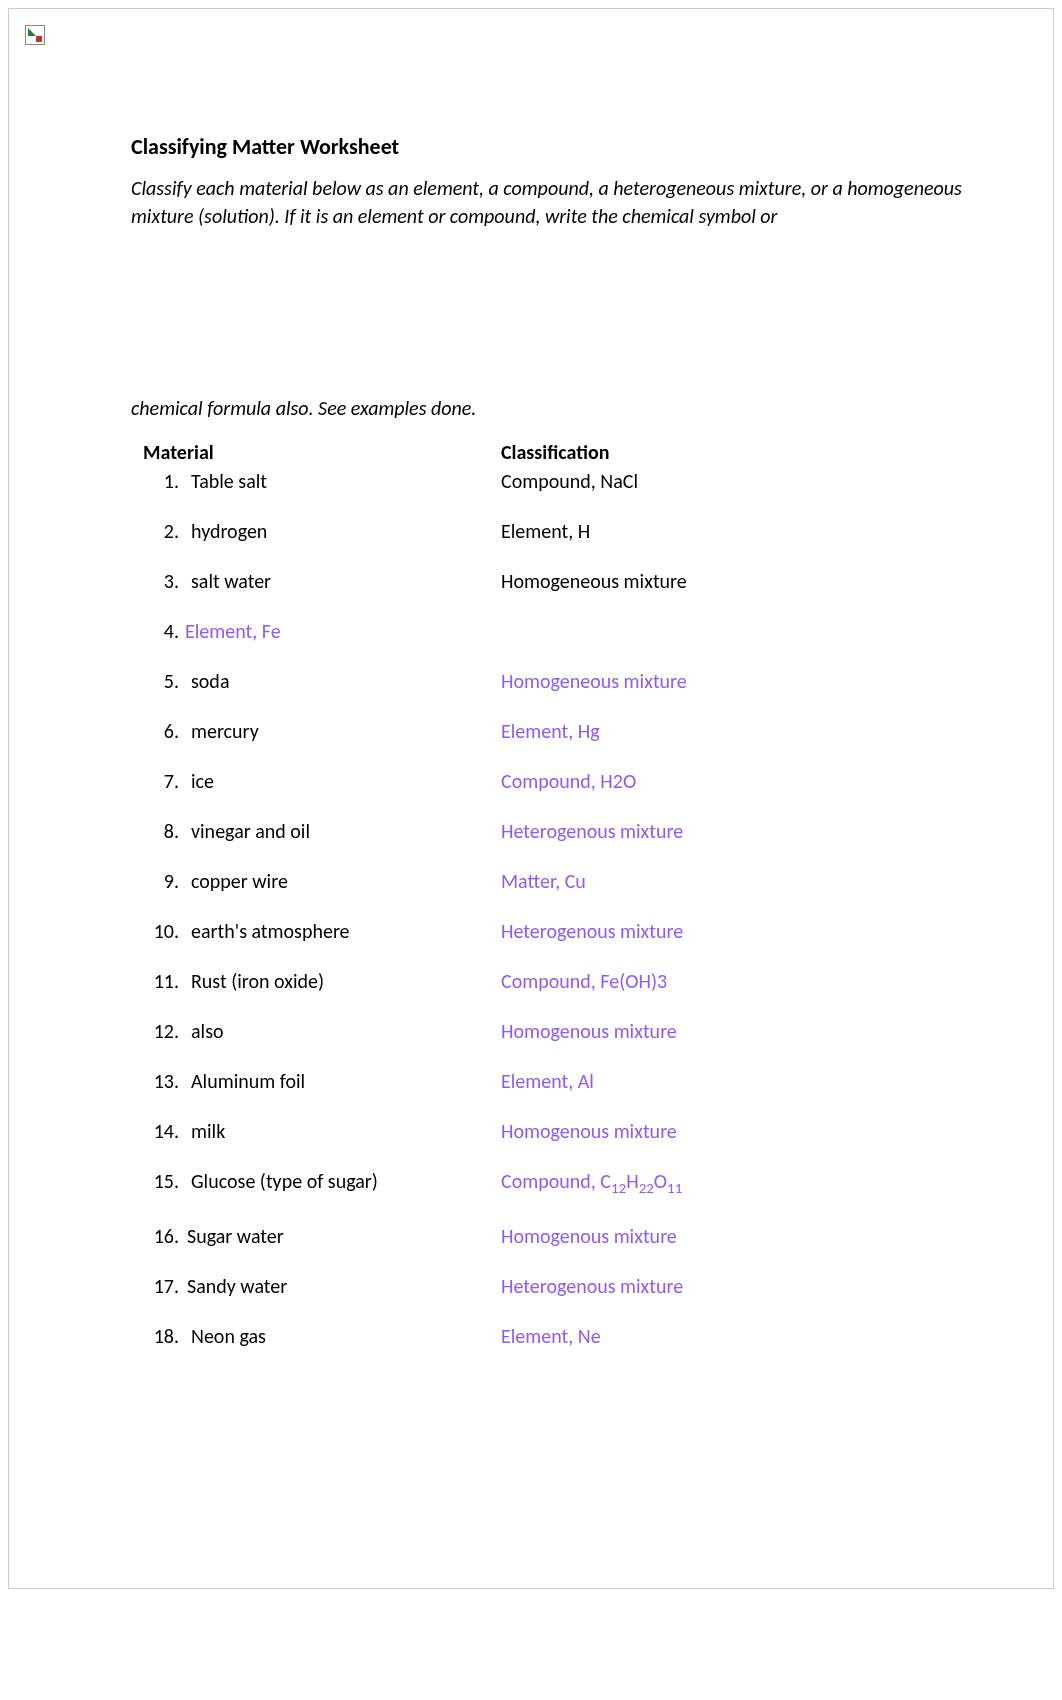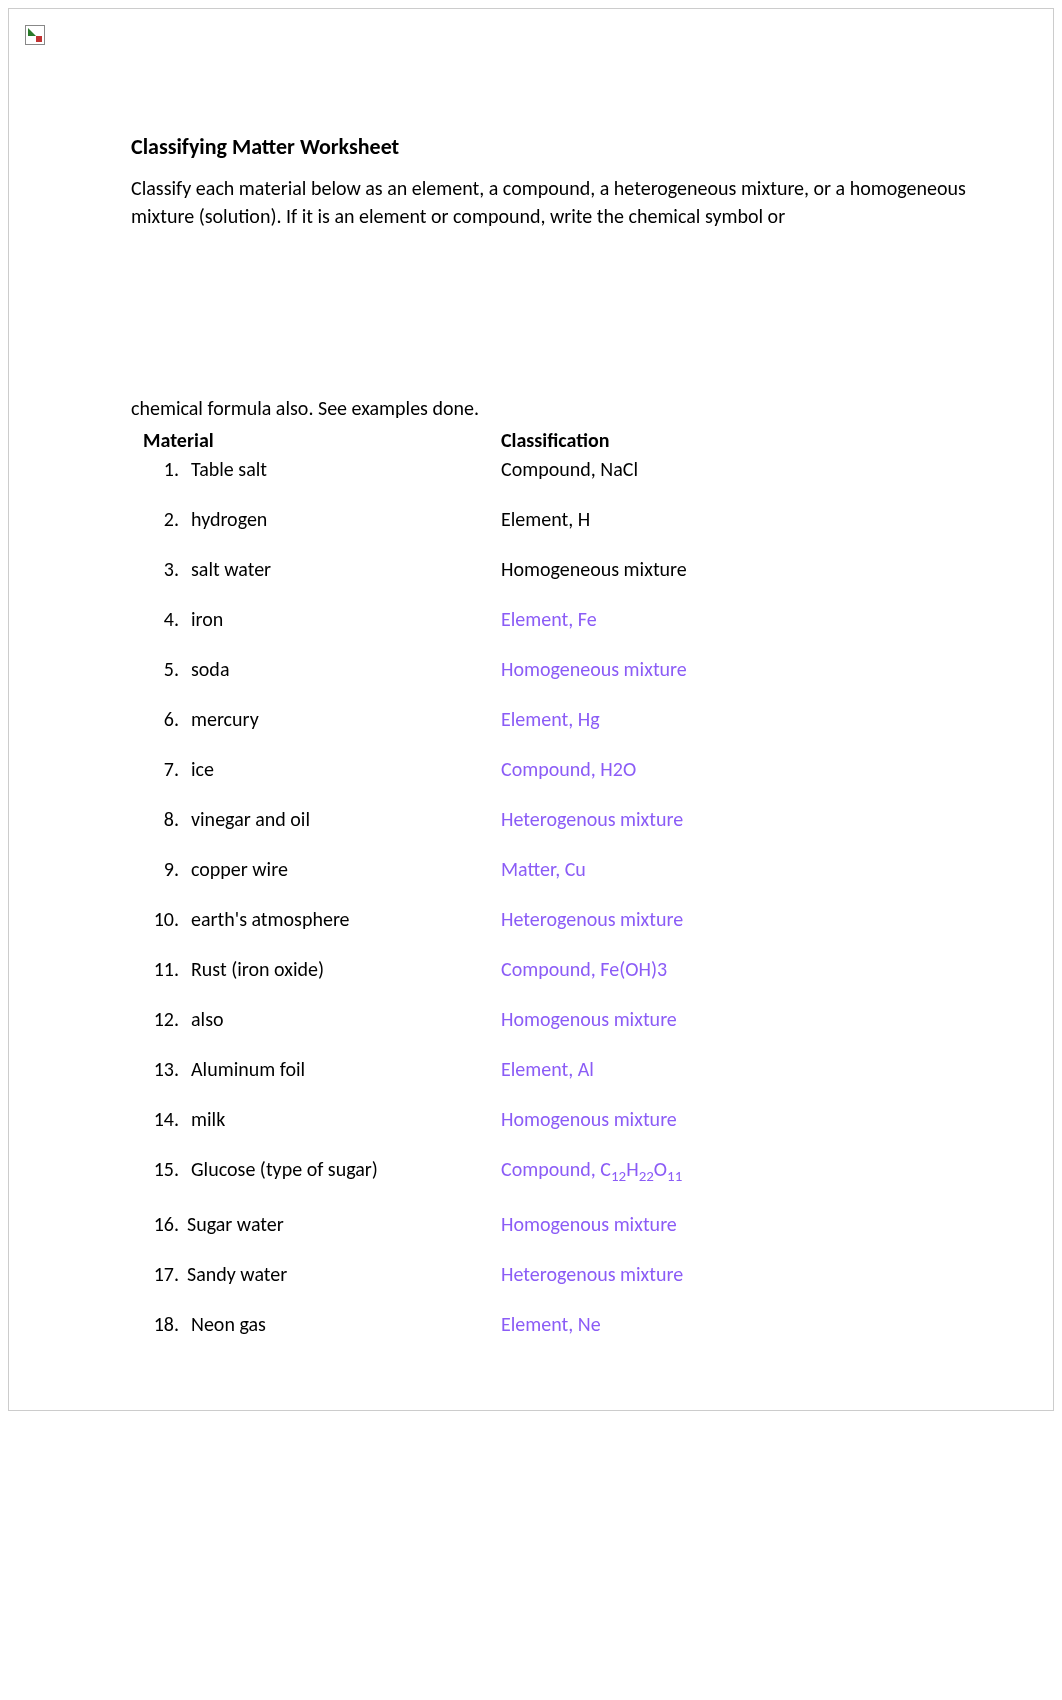--- a/index.html
+++ b/index.html
@@ -6,21 +6,21 @@
     body {
       font-family: Calibri, Arial, sans-serif;
       background: #fff;
       width: 1062px;
       height: 1700px;
       position: relative;
     }
     .page-frame {
       position: absolute;
       top: 8px; left: 8px; right: 8px;
-      height: 1403px;
+      height: 1581px;
       border: 1px solid #ccc;
     }
     .broken-image-icon {
       position: absolute;
       top: 16px; left: 16px;
       width: 20px; height: 20px;
       border: 1px solid #888;
       background: #fff;
     }
     .broken-image-icon::before {
@@ -48,26 +48,28 @@
       width: 840px;
       color: #000;
     }
     .title {
       font-size: 22px;
       font-weight: bold;
       margin-bottom: 14px;
     }
     .instructions {
       font-size: 20px;
+      font-style: italic;
       line-height: 1.4;
     }
     .instructions-2 {
       font-size: 20px;
+      font-style: italic;
       margin-top: 166px;
-      margin-bottom: 8px;
+      margin-bottom: 20px;
     }
     .table-area {
       margin-top: 6px;
     }
     .header-row {
       display: flex;
       font-size: 20px;
       font-weight: bold;
       margin-bottom: 4px;
     }
@@ -120,21 +122,20 @@
             <div class="mat"> hydrogen</div>
             <div class="cls">Element,  H</div>
           </div>
           <div class="item-row">
             <div class="num">3.</div>
             <div class="mat"> salt water</div>
             <div class="cls">Homogeneous mixture</div>
           </div>
           <div class="item-row">
             <div class="num">4.</div>
-            <div class="mat"> iron</div>
             <div class="cls red">Element, Fe</div>
           </div>
           <div class="item-row">
             <div class="num">5.</div>
             <div class="mat"> soda</div>
             <div class="cls red">Homogeneous mixture</div>
           </div>
           <div class="item-row">
             <div class="num">6.</div>
             <div class="mat"> mercury</div>

